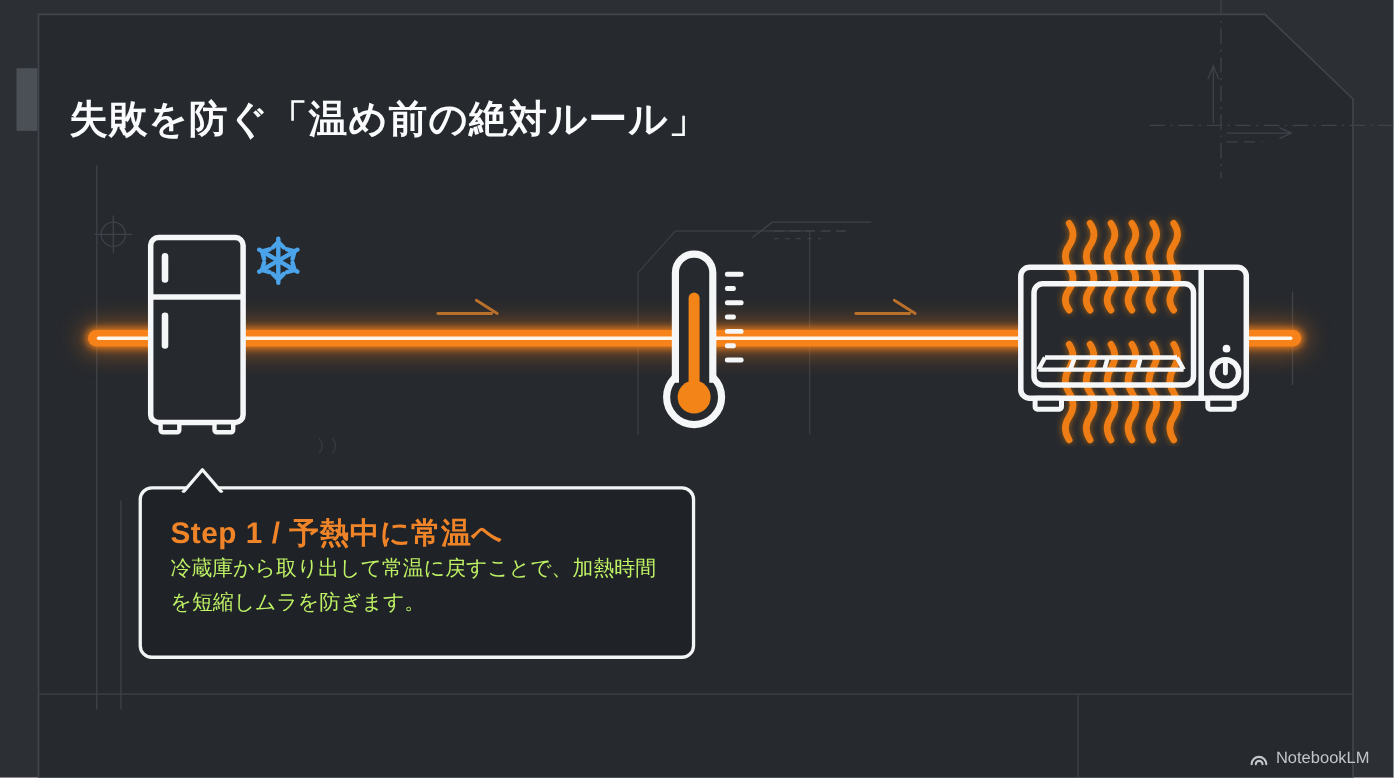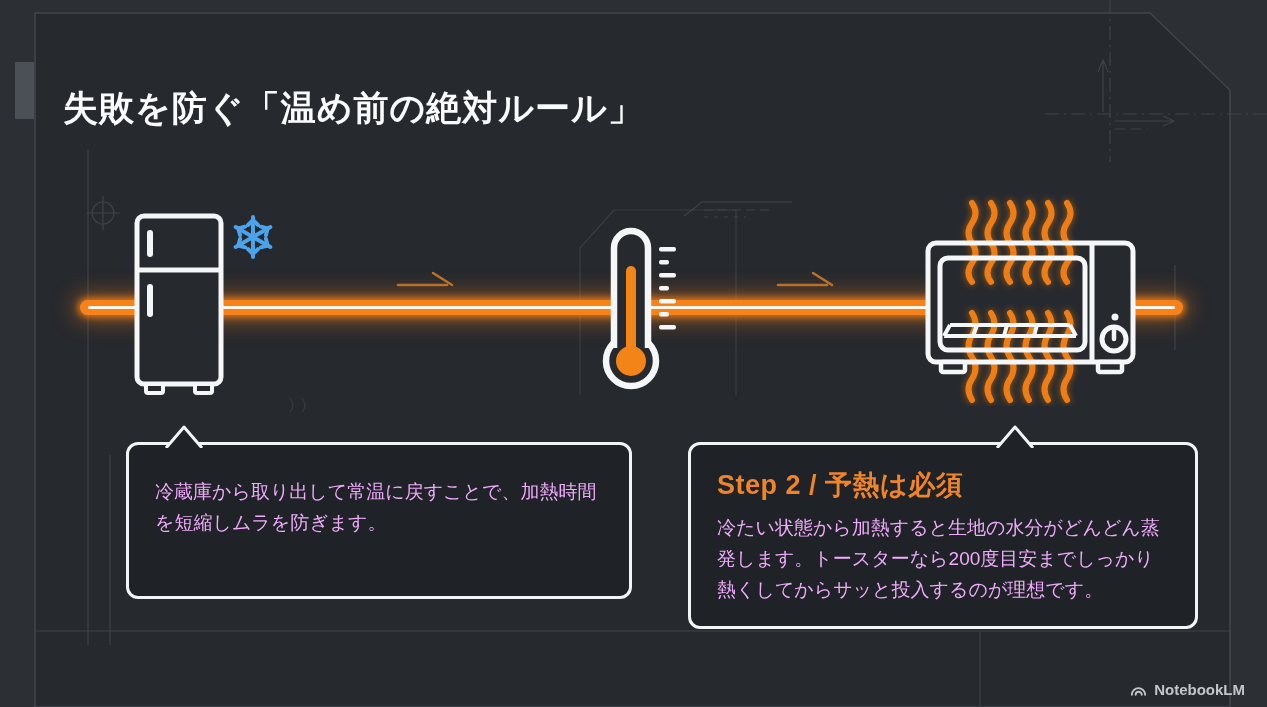--- a/index.html
+++ b/index.html
@@ -27,24 +27,24 @@
   }
   .flow-arrow{position:absolute;z-index:1;}
   .icon-abs{position:absolute;z-index:2;}
   
   .callout{
     position:absolute;z-index:3;background:#1f2227;border:3px solid #f3f4f6;border-radius:12px;
     padding:22px 26px 20px 26px;
   }
   .callout-tail{position:absolute;top:-21px;width:40px;height:24px;}
   .callout-heading{font-size:27px;font-weight:bold;color:#ef8428;letter-spacing:.5px;}
-  .callout-body{margin-top:10px;font-size:19px;line-height:1.62;color:#f0abfc;}
+  .callout-body{font-size:19px;line-height:1.62;color:#bef264;}
   .footer-brand{
     position:absolute;right:22px;bottom:9px;z-index:2;display:flex;align-items:flex-end;gap:6px;
-    color:#c3c6cb;font-size:15px;font-weight:bold;
+    color:#c3c6cb;font-size:15px;
   }
 </style>
 </head>
 <body>
 
 <div class="stage">
 
   <svg class="bg-svg" width="1267" height="707" viewBox="0 0 1267 707">
     <path d="M35,707 V13 H1150 L1230,90 V707 Z" fill="#26292e" stroke="#41464d" stroke-width="1.5"></path>
     <g stroke="#3e434a" stroke-width="1.2" fill="none">
@@ -150,30 +150,24 @@
       <path d="M48,139 H168 M42,150 H174 M48,139 L42,150 M168,139 L174,150 M75,139 L71,150 M105,139 L102,150 M135,139 L132,150" stroke-width="4"></path>
       <rect x="39" y="176" width="24" height="10" rx="2" stroke-width="4.5" fill="#26292e"></rect>
       <rect x="196" y="176" width="24" height="10" rx="2" stroke-width="4.5" fill="#26292e"></rect>
     </g>
   </svg>
 
   <div class="callout" style="left:126px;top:442px;width:506px;height:157px">
     <svg class="callout-tail" style="left:35px" width="40" height="24" viewBox="0 0 40 24">
       <path d="M2,24 L20,3 L38,24" fill="#1f2227" stroke="#f3f4f6" stroke-width="3" stroke-linejoin="round"></path>
     </svg>
+    <div class="callout-heading">Step 1 / 予熱中に常温へ</div>
     <div class="callout-body">冷蔵庫から取り出して常温に戻すことで、加熱時間を短縮しムラを防ぎます。</div>
   </div>
 
-  <div class="callout" style="left:688px;top:442px;width:510px;height:187px">
-    <svg class="callout-tail" style="left:304px" width="40" height="24" viewBox="0 0 40 24">
-      <path d="M2,24 L20,3 L38,24" fill="#1f2227" stroke="#f3f4f6" stroke-width="3" stroke-linejoin="round"></path>
-    </svg>
-    <div class="callout-heading">Step 2 / 予熱は必須</div>
-    <div class="callout-body">冷たい状態から加熱すると生地の水分がどんどん蒸発します。トースターなら200度目安までしっかり熱くしてからサッと投入するのが理想です。</div>
-  </div>
 
   <div class="footer-brand">
     <svg width="19" height="16" viewBox="0 0 20 16">
       <path d="M3,13 A7,7 0 0 1 17,13" stroke="#c3c6cb" stroke-width="2" fill="none" stroke-linecap="round"></path>
       <path d="M7,13 A3.2,3.2 0 0 1 13.4,13" stroke="#c3c6cb" stroke-width="2" fill="none" stroke-linecap="round"></path>
     </svg>
     <span>NotebookLM</span>
   </div>
 
 </div>

